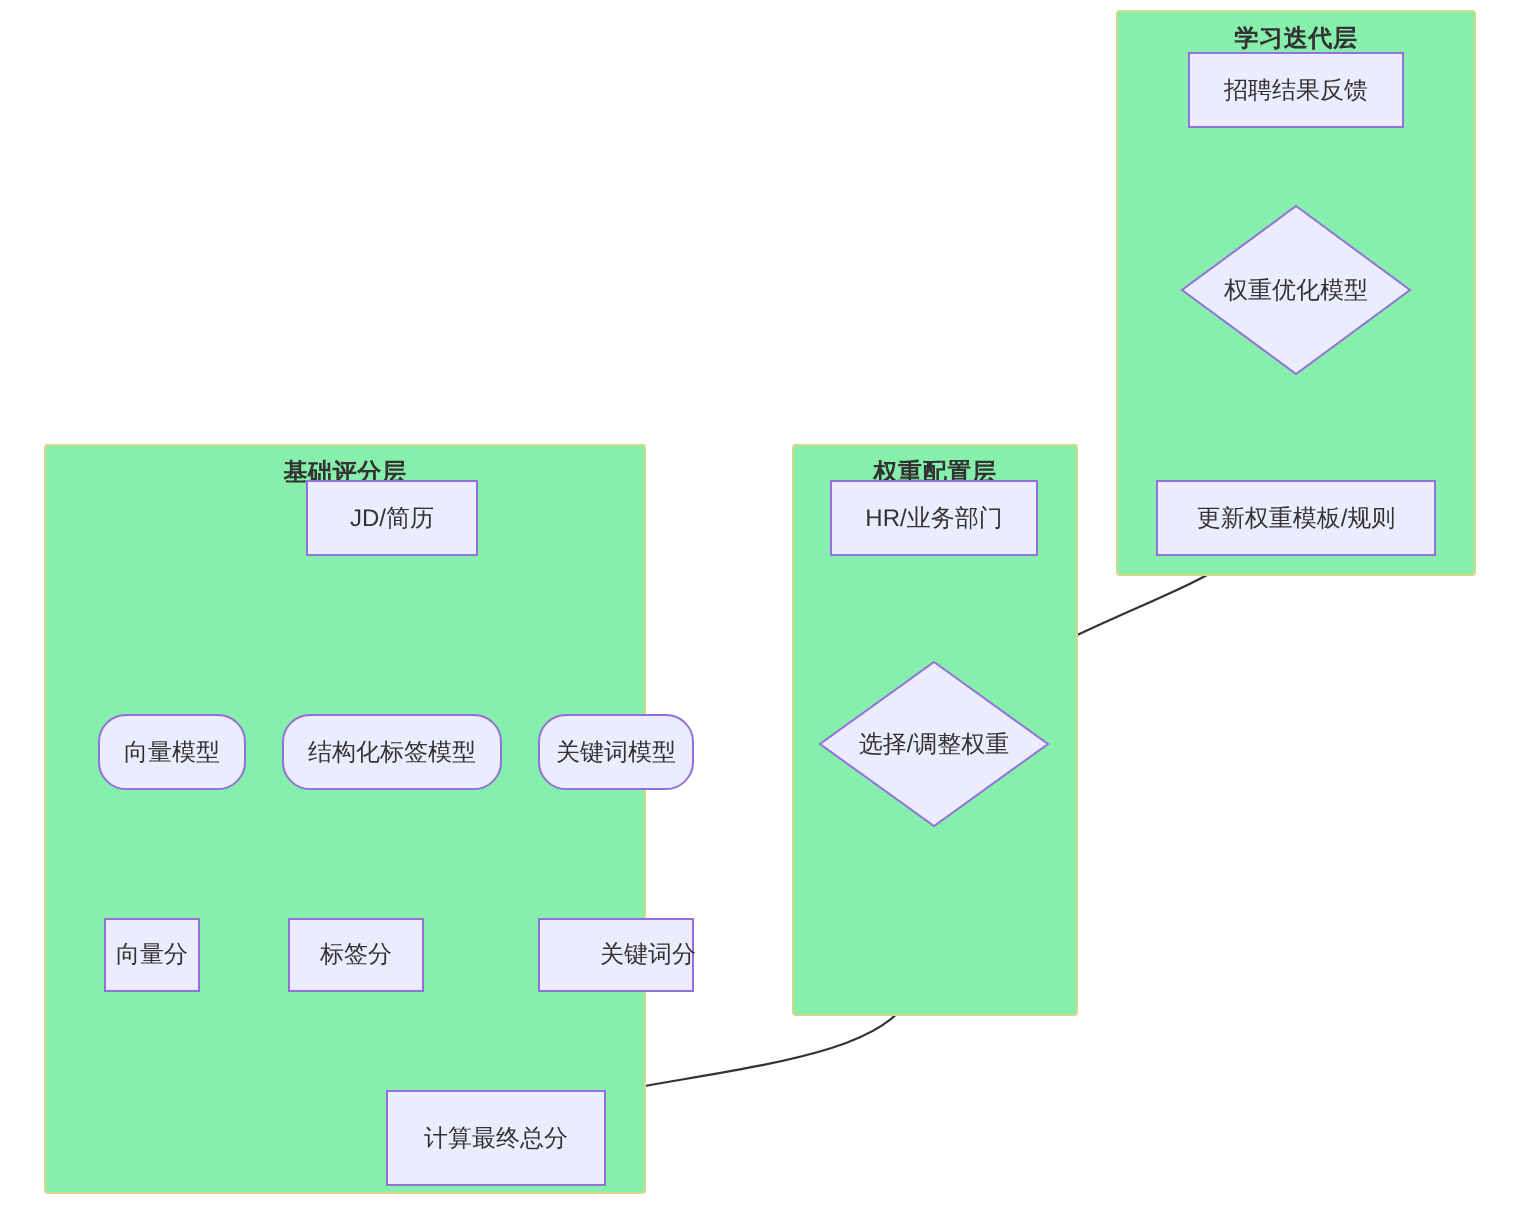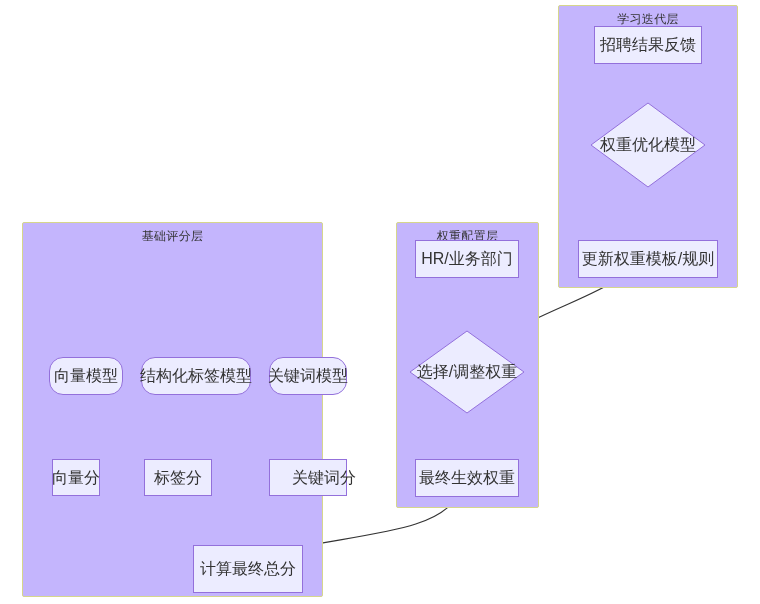--- a/index.html
+++ b/index.html
@@ -21,42 +21,43 @@
   #edge-layer {
     position: absolute;
     left: 0;
     top: 0;
     width: 760px;
     height: 604px;
     pointer-events: none;
   }
   .subgraph {
     position: absolute;
-    background: #c4b5fd;
+    background: #86efac;
     border: 1px solid #d6d68c;
     border-radius: 2px;
     box-sizing: border-box;
+    font-weight: bold;
   }
   .subgraph-title {
     position: absolute;
     left: 0;
     right: 0;
     top: 5px;
     text-align: center;
     font-size: 12px;
     color: #333333;
     letter-spacing: 0.3px;
   }
   .node {
     position: absolute;
     box-sizing: border-box;
     background: #ececff;
     border: 1px solid #9370db;
     color: #333333;
-    font-size: 16px;
+    font-size: 12px;
     display: flex;
     align-items: center;
     justify-content: center;
     text-align: center;
     line-height: 1.2;
     white-space: nowrap;
   }
   .node.rounded {
     border-radius: 14px;
   }
@@ -73,21 +74,21 @@
   }
   .diamond-label {
     position: absolute;
     left: 0;
     top: 0;
     width: 100%;
     height: 100%;
     display: flex;
     align-items: center;
     justify-content: center;
-    font-size: 16px;
+    font-size: 12px;
     color: #333333;
     white-space: nowrap;
   }
 </style>
 </head>
 <body>
 
 <div id="canvas">
 
   <svg id="edge-layer" viewBox="0 0 760 604" width="760" height="604">
@@ -135,20 +136,21 @@
   </div>
 
   <div class="subgraph" style="left:396px; top:222px; width:143px; height:286px;">
     <div class="subgraph-title">权重配置层</div>
   </div>
 
   <div class="subgraph" style="left:558px; top:5px; width:180px; height:283px;">
     <div class="subgraph-title">学习迭代层</div>
   </div>
 
+  <div class="node" style="left:153px; top:240px; width:86px; height:38px;">JD/简历</div>
 
   <div class="node rounded" style="left:49px; top:357px; width:74px; height:38px;">向量模型</div>
 
   <div class="node rounded" style="left:141px; top:357px; width:110px; height:38px;">结构化标签模型</div>
 
   <div class="node rounded" style="left:269px; top:357px; width:78px; height:38px;">关键词模型</div>
 
   <div class="node" style="left:52px; top:459px; width:48px; height:37px;">向量分</div>
 
   <div class="node" style="left:144px; top:459px; width:68px; height:37px;">标签分</div>
@@ -159,21 +161,20 @@
 
   <div class="node" style="left:415px; top:240px; width:104px; height:38px;text-align:right;">HR/业务部门</div>
 
   <div class="diamond-wrap" style="left:409px; top:330px; width:116px; height:84px;">
     <svg class="diamond-shape" viewBox="0 0 116 84" preserveAspectRatio="none">
       <polygon points="58,1 115,42 58,83 1,42" fill="#ececff" stroke="#9370db" stroke-width="1"></polygon>
     </svg>
     <div class="diamond-label">选择/调整权重</div>
   </div>
 
-  <div class="node" style="left:415px; top:459px; width:104px; height:38px;">最终生效权重</div>
 
   <div class="node" style="left:594px; top:26px; width:108px; height:38px;">招聘结果反馈</div>
 
   <div class="diamond-wrap" style="left:590px; top:102px; width:116px; height:86px;">
     <svg class="diamond-shape" viewBox="0 0 116 86" preserveAspectRatio="none">
       <polygon points="58,1 115,43 58,85 1,43" fill="#ececff" stroke="#9370db" stroke-width="1"></polygon>
     </svg>
     <div class="diamond-label">权重优化模型</div>
   </div>
 

